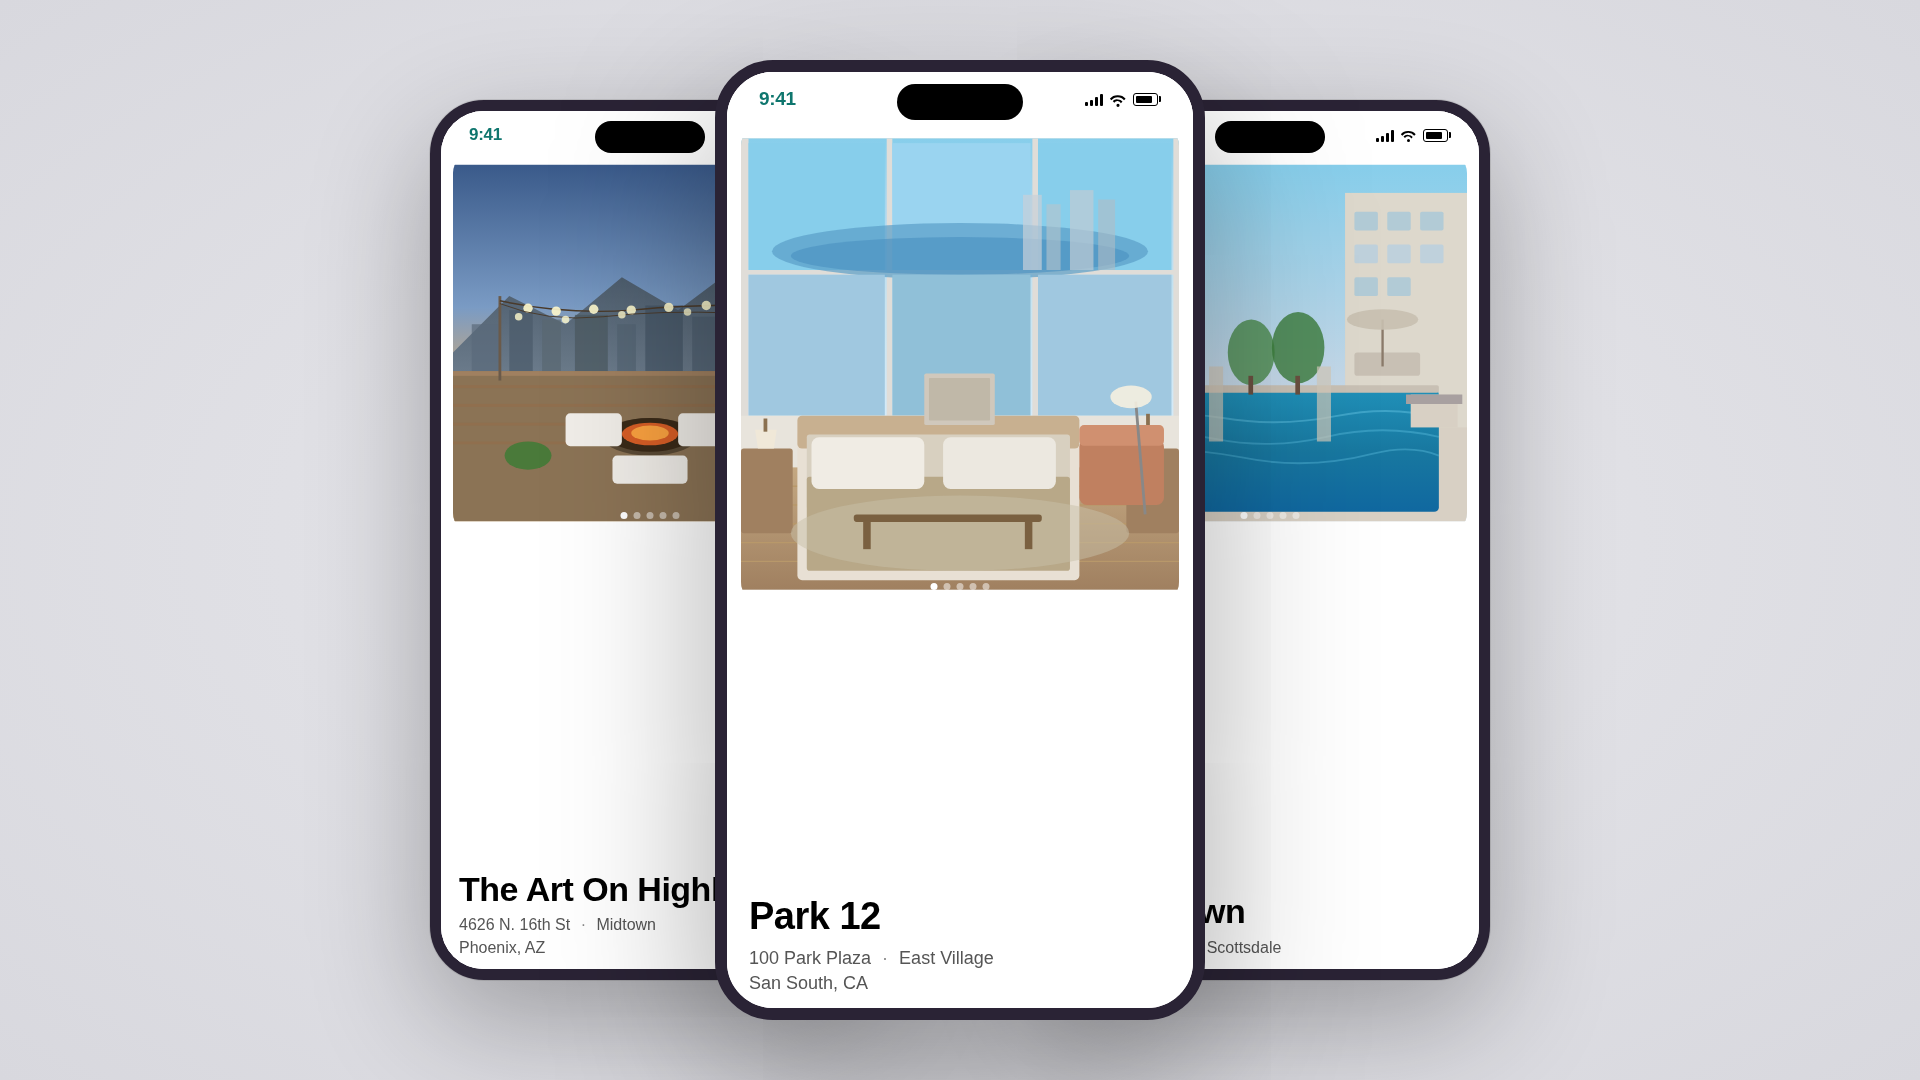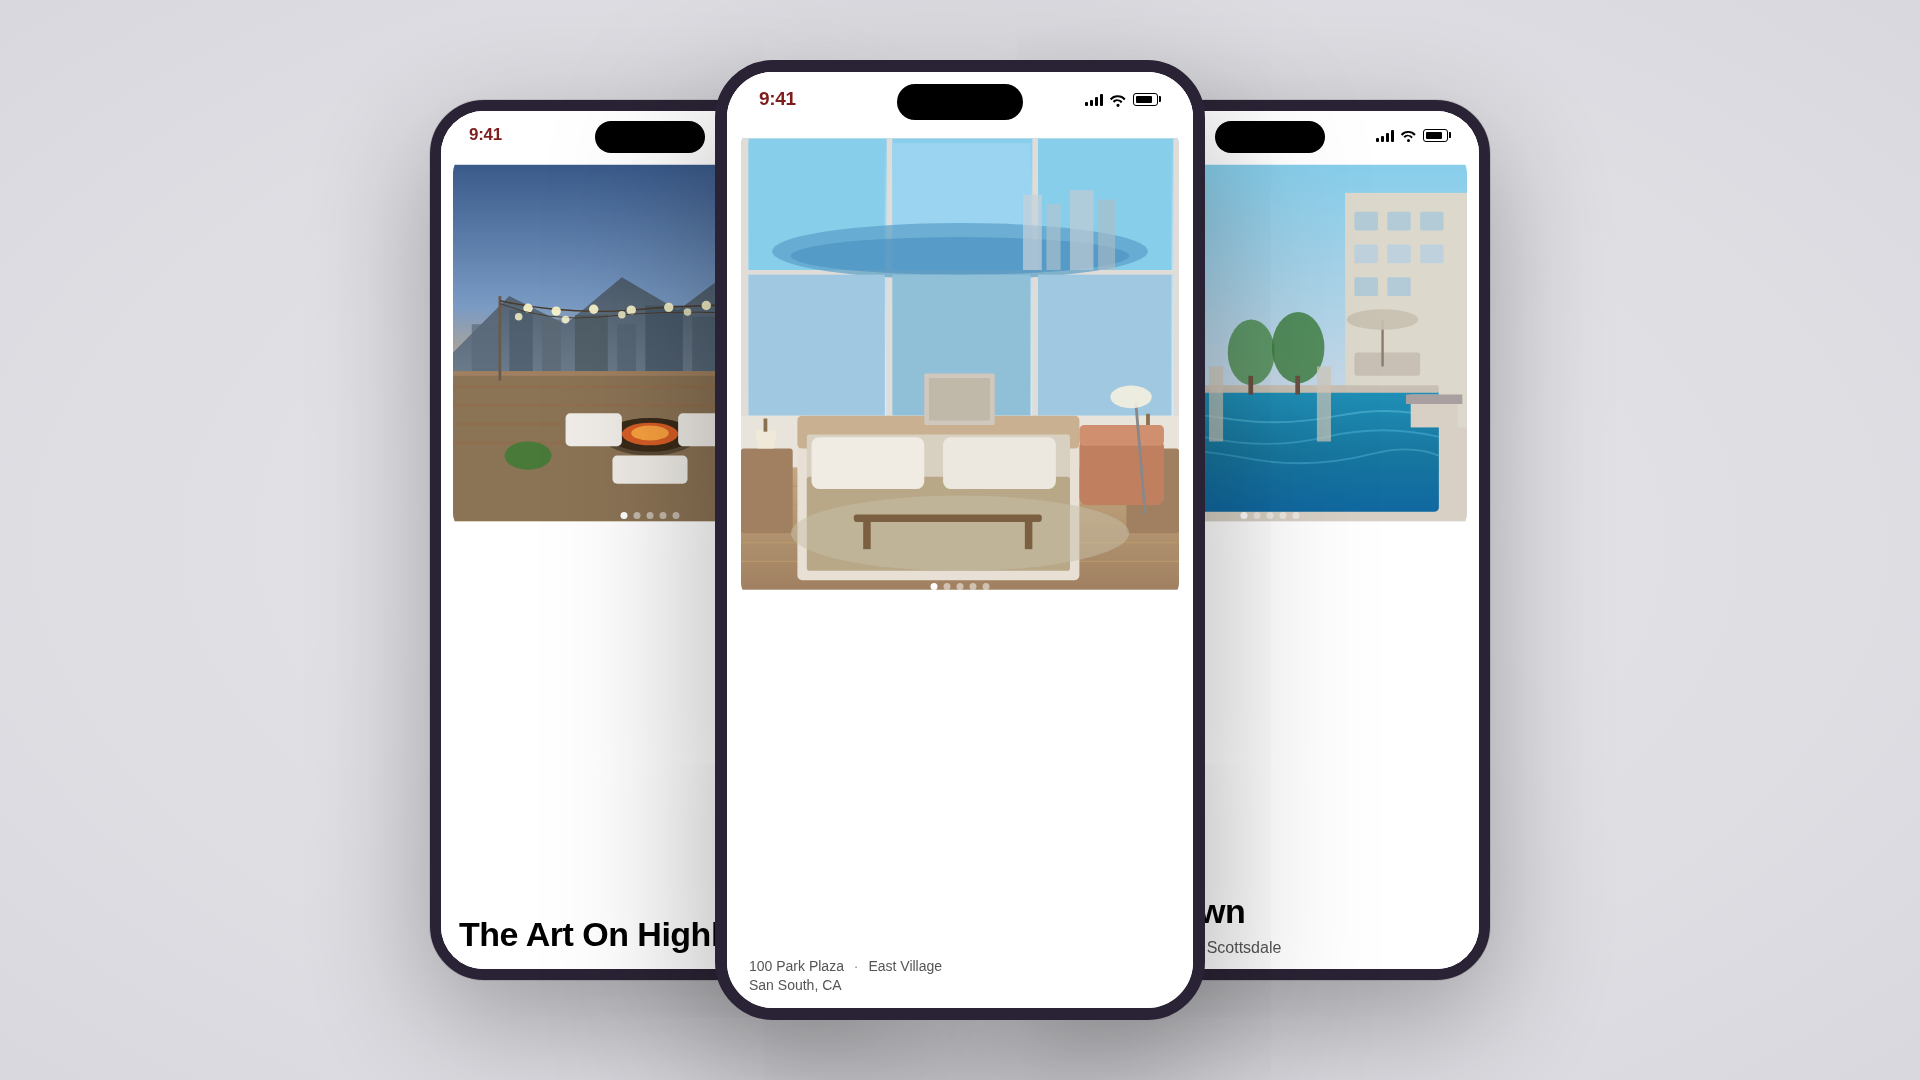--- a/index.html
+++ b/index.html
@@ -92,21 +92,21 @@
       justify-content: space-between;
       padding: 14px 28px 8px;
       background: #ffffff;
       z-index: 20;
       position: relative;
     }
 
     .status-time {
       font-size: 17px;
       font-weight: 600;
-      color: #7f1d1d;
+      color: #0f766e;
       letter-spacing: -0.3px;
       text-align: right;
     }
 
     .status-icons {
       display: flex;
       align-items: center;
       gap: 6px;
     }
 
@@ -221,21 +221,21 @@
       margin-bottom: 8px;
     }
 
     .property-address {
       font-size: 16px;
       color: #555;
       line-height: 1.4;
     }
 
     .property-address-large {
-      font-size: 14px;
+      font-size: 18px;
       color: #555;
       line-height: 1.4;
     }
 
     .separator {
       display: inline-block;
       margin: 0 6px;
       color: #888;
     }
 
@@ -406,20 +406,27 @@
             <div class="dot"></div>
             <div class="dot"></div>
             <div class="dot"></div>
             <div class="dot"></div>
           </div>
         </div>
       </div>
 
       <div class="property-info">
         <div class="property-name">The Art On Highla</div>
+        <div class="property-address">
+          <span>4626 N. 16th St</span>
+          <span class="separator">·</span>
+          <span>Midtown</span>
+          <br>
+          <span>Phoenix, AZ</span>
+        </div>
       </div>
     </div>
   </div>
 
   <div class="phone phone-center" style="position:relative; width:490px; height:960px; background:#fff; border-radius:58px; z-index:10; border:12px solid #2a2335; box-shadow: 0 60px 160px rgba(0,0,0,0.35);">
 
     <div style="position:absolute; right:-15px; top:165px; width:4px; height:85px; background:#1e1830; border-radius:0 2px 2px 0;"></div>
     <div style="position:absolute; left:-15px; top:130px; width:4px; height:55px; background:#1e1830; border-radius:2px 0 0 2px;"></div>
     <div style="position:absolute; left:-15px; top:200px; width:4px; height:55px; background:#1e1830; border-radius:2px 0 0 2px;"></div>
     <div style="position:absolute; left:-15px; top:270px; width:4px; height:55px; background:#1e1830; border-radius:2px 0 0 2px;"></div>
@@ -550,20 +557,21 @@
             <div class="dot active"></div>
             <div class="dot"></div>
             <div class="dot"></div>
             <div class="dot"></div>
             <div class="dot"></div>
           </div>
         </div>
       </div>
 
       <div style="padding: 22px 22px 12px;">
+        <div class="property-name-large">Park 12</div>
         <div class="property-address-large">
           <span>100 Park Plaza</span>
           <span class="separator">·</span>
           <span>East Village</span>
           <br>
           <span>San South, CA</span>
         </div>
       </div>
     </div>
   </div>

